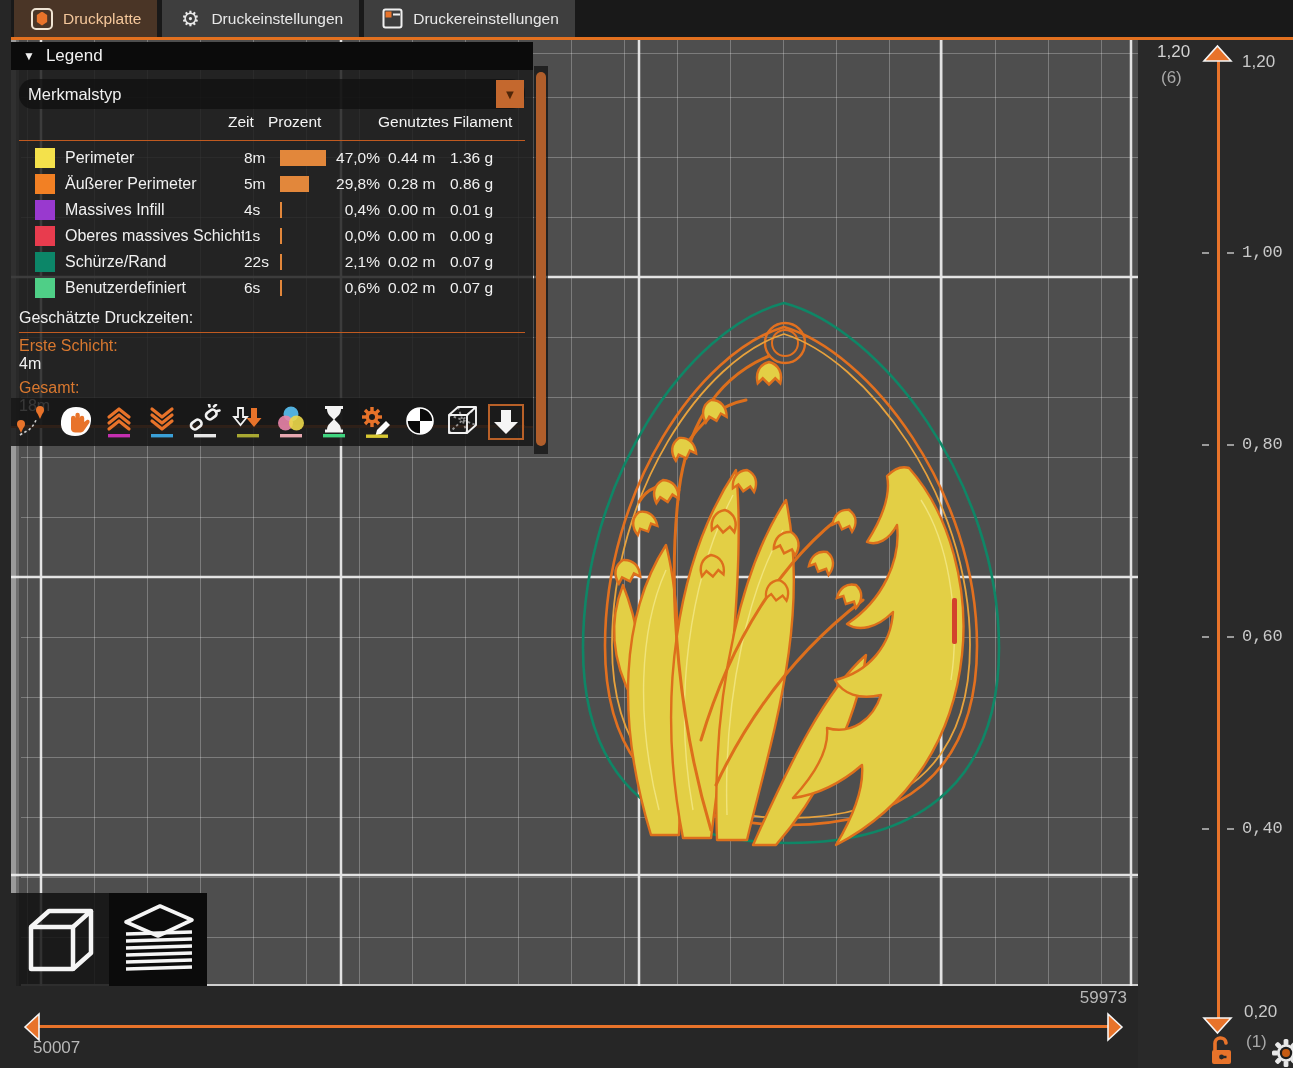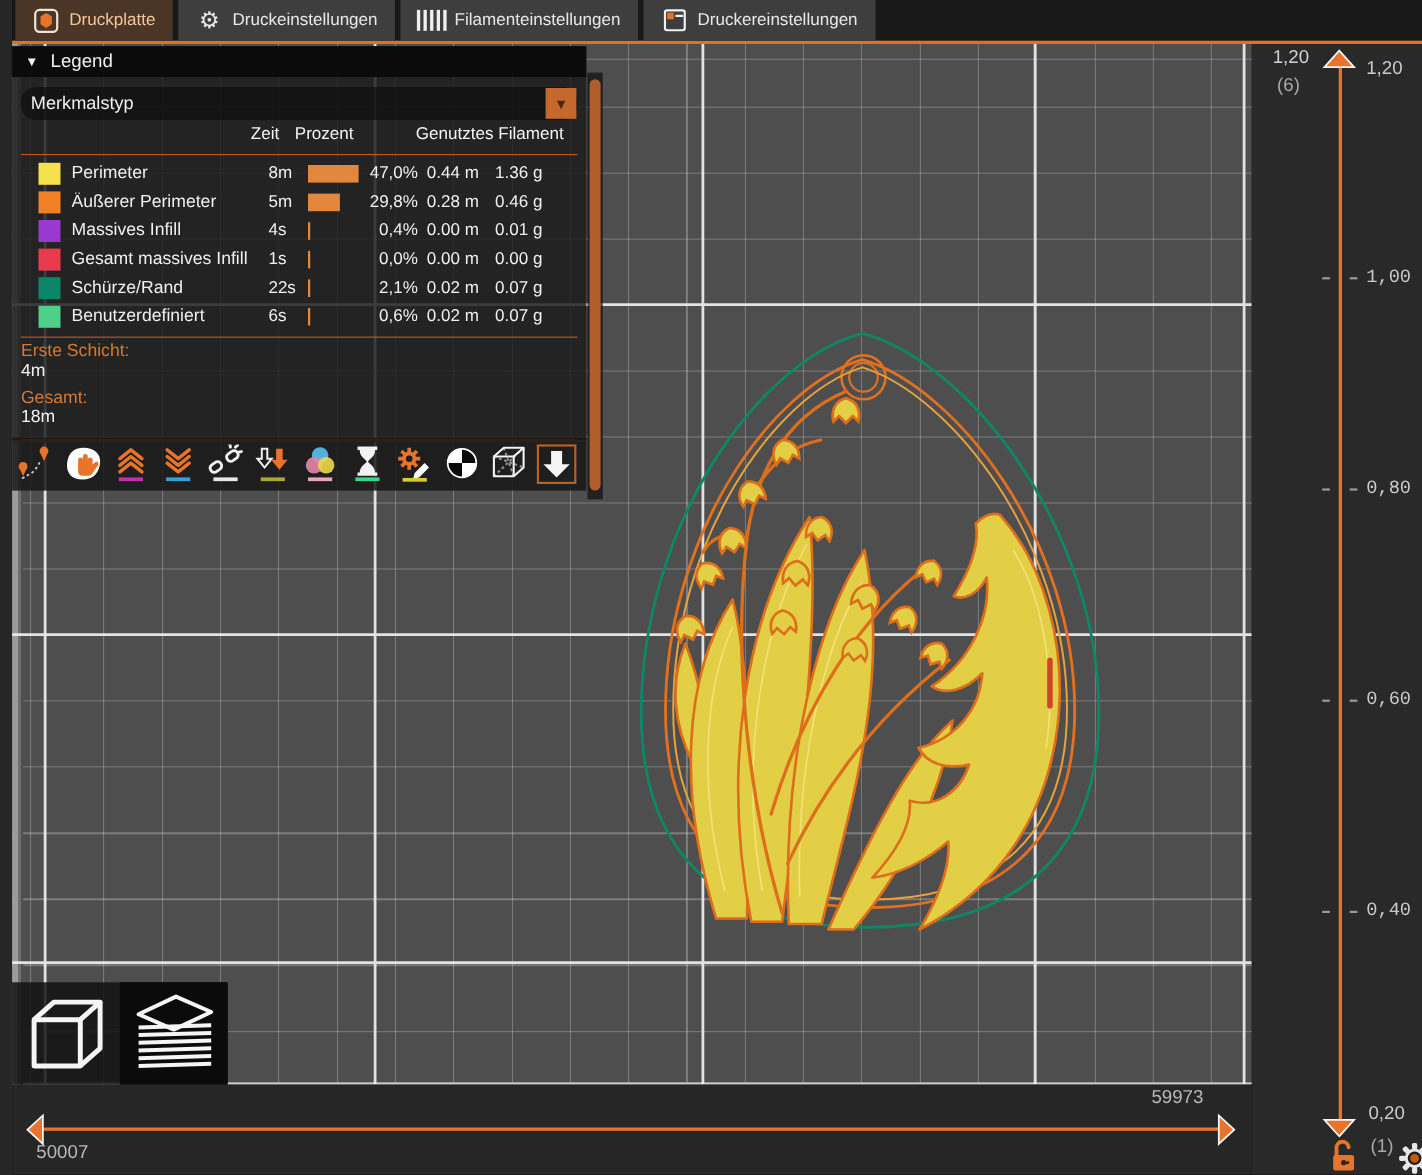--- a/index.html
+++ b/index.html
@@ -100,53 +100,41 @@
   .dim { color:#a8a8a8; }
 
   
   .bbar { position:absolute; left:0; top:986px; width:1127px; height:82px; background:#262626;
     z-index:3; color:#b8b8b8; font-size:17px; }
   .htrack { position:absolute; left:26px; top:39px; width:1077px; height:3px; background:#e8732a; }
   .hhandle { position:absolute; top:26px; }
   .hhandle.left { left:11px; }
   .hhandle.right { left:1094px; }
   .hmin { position:absolute; left:22px; top:52px; }
-  .hmax { position:absolute; left:983px; top:2px; width:100px; text-align:right; }
+  .hmax { position:absolute; left:1016px; top:2px; width:100px; text-align:right; }
 </style>
 </head>
 <body>
 
 <div class="app">
 
   <div class="tabbar">
     <div class="tab active">
       <span class="ticon">
           <span class="plate-ic">
             <i></i>
           </span>
         </span>
       <span>Druckplatte</span>
     </div>
     <div class="tab">
       <span class="ticon">
           <span class="gear-glyph">⚙</span>
         </span>
       <span>Druckeinstellungen</span>
-    </div>
-    <div class="tab">
-      <span class="ticon">
-          <span class="fil-ic">
-            <i></i>
-            <i></i>
-            <i></i>
-            <i></i>
-            <i></i>
-          </span>
-        </span>
-      <span>Filamenteinstellungen</span>
     </div>
     <div class="tab">
       <span class="ticon">
         <svg width="21" height="21" viewBox="0 0 21 21">
             <rect x="1.5" y="1.5" width="18" height="18" rx="2" fill="none" stroke="#f0f0f0" stroke-width="2"></rect>
             <rect x="3.5" y="3.5" width="6" height="6" fill="#e8732a"></rect>
             <line x1="11" y1="6.5" x2="18" y2="6.5" stroke="#f0f0f0" stroke-width="2"></line>
           </svg>
       </span>
       <span>Druckereinstellungen</span>
@@ -253,36 +241,36 @@
       </div>
       <div class="leg-row">
         <span class="swatch" style="background: rgb(242, 128, 36);"></span>
         <span class="nm">Äußerer Perimeter</span>
         <span class="tm">5m</span>
         <span class="barpct">
             <i class="bar" style="width: 29.204px;"></i>
             <span class="pv">29,8%</span>
           </span>
         <span class="len">0.28 m</span>
-        <span class="wt">0.46 g</span>
+        <span class="wt">0.86 g</span>
       </div>
       <div class="leg-row">
         <span class="swatch" style="background: rgb(153, 57, 207);"></span>
         <span class="nm">Massives Infill</span>
         <span class="tm">4s</span>
         <span class="barpct">
             <i class="bar" style="width: 1.5px;"></i>
             <span class="pv">0,4%</span>
           </span>
         <span class="len">0.00 m</span>
         <span class="wt">0.01 g</span>
       </div>
       <div class="leg-row">
         <span class="swatch" style="background: rgb(232, 60, 78);"></span>
-        <span class="nm">Gesamt massives Infill</span>
+        <span class="nm">Oberes massives Schicht</span>
         <span class="tm">1s</span>
         <span class="barpct">
             <i class="bar" style="width: 1.5px;"></i>
             <span class="pv">0,0%</span>
           </span>
         <span class="len">0.00 m</span>
         <span class="wt">0.00 g</span>
       </div>
       <div class="leg-row">
         <span class="swatch" style="background: rgb(12, 134, 104);"></span>
@@ -300,20 +288,21 @@
         <span class="nm">Benutzerdefiniert</span>
         <span class="tm">6s</span>
         <span class="barpct">
             <i class="bar" style="width: 1.5px;"></i>
             <span class="pv">0,6%</span>
           </span>
         <span class="len">0.02 m</span>
         <span class="wt">0.07 g</span>
       </div>
     </div>
+    <div class="ptitle">Geschätzte Druckzeiten:</div>
     <div class="hr"></div>
     <div class="ptrow">
       <span class="pl">Erste Schicht:</span>
       <span class="pv2">4m</span>
     </div>
     <div class="ptrow">
       <span class="pl">Gesamt:</span>
       <span class="pv2">18m</span>
     </div>
     <div class="hr last"></div>

